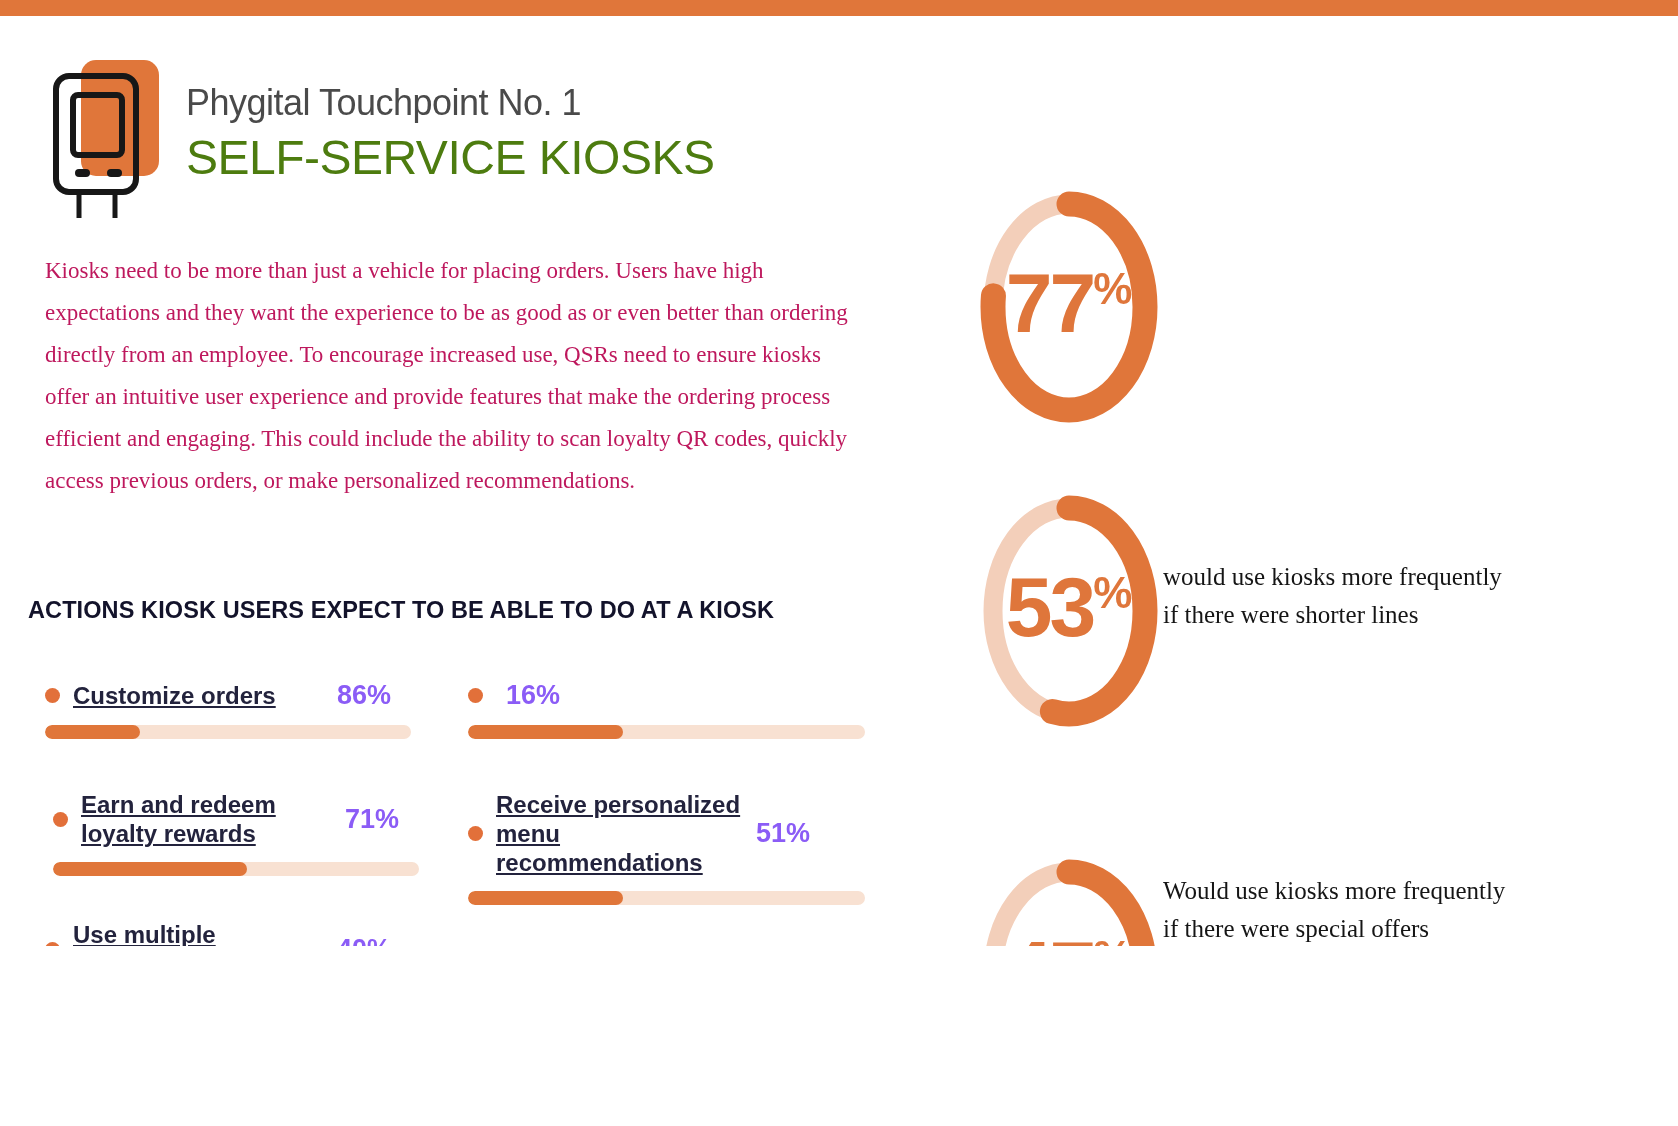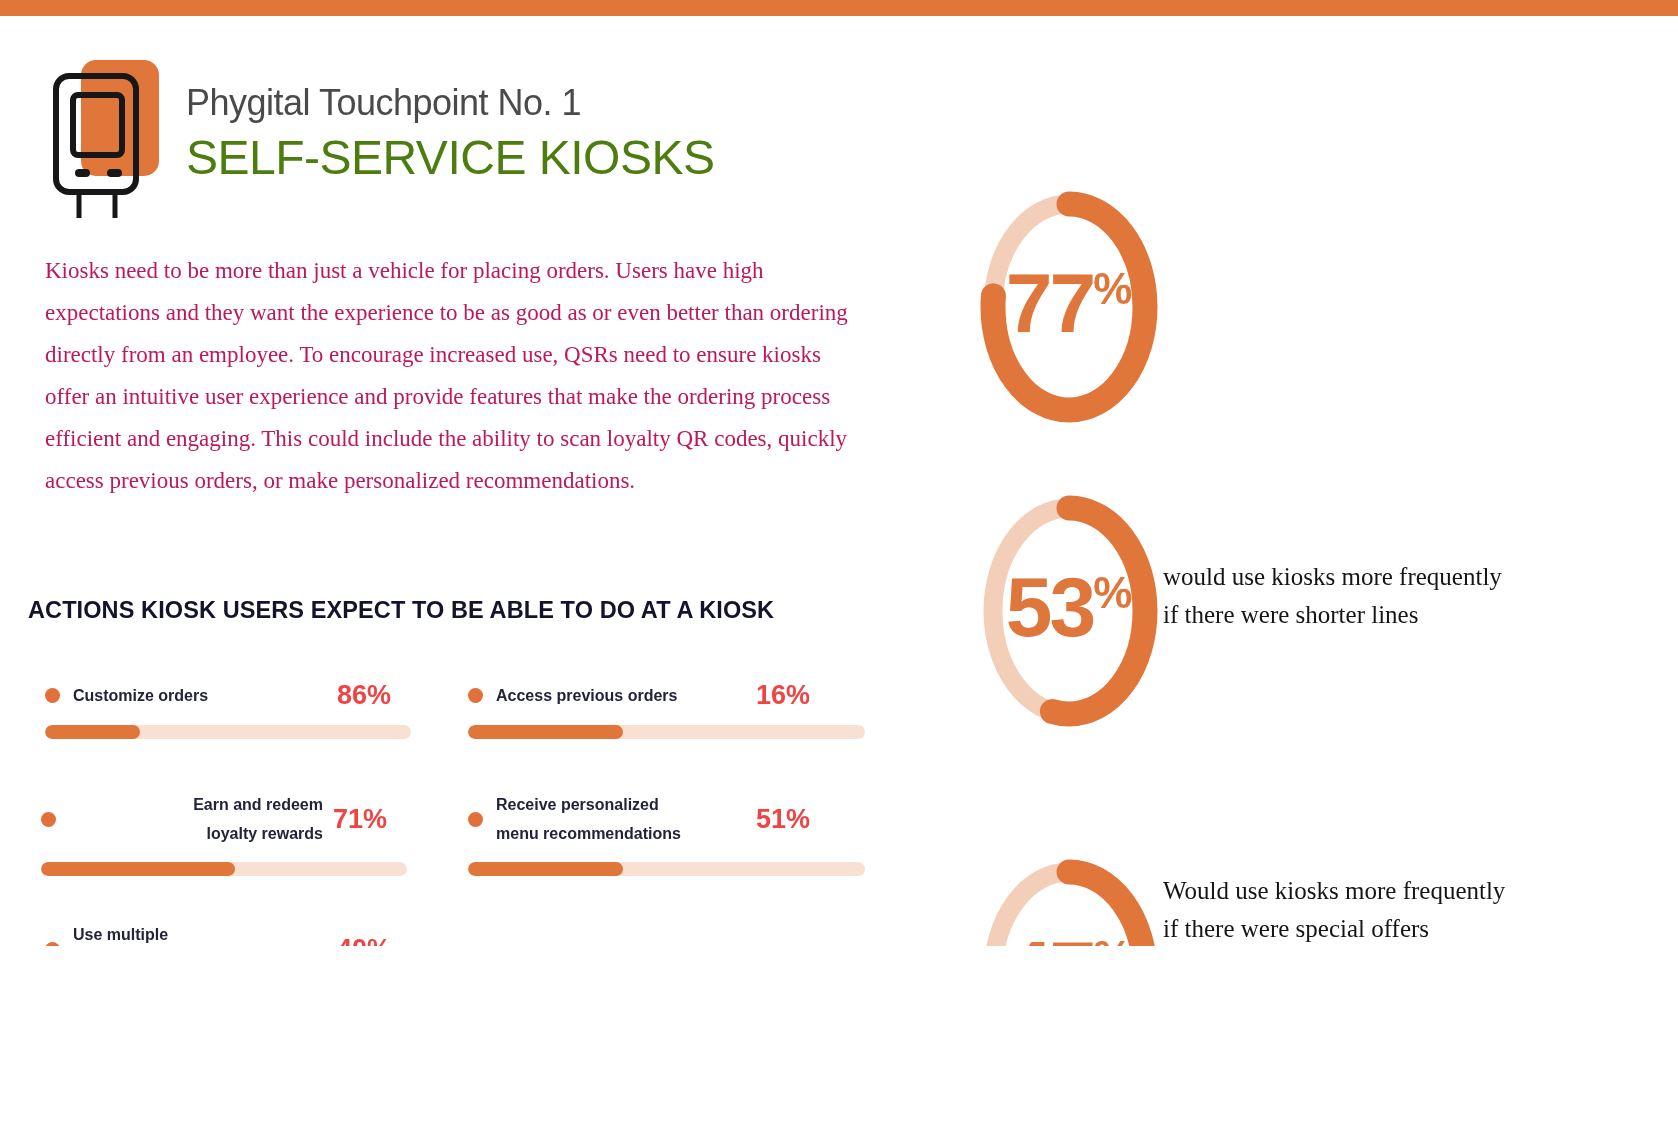--- a/index.html
+++ b/index.html
@@ -23,30 +23,30 @@
   
   .section-heading{
     position:absolute;left:28px;top:597px;width:820px;
     font-size:23.5px;font-weight:700;color:#13132b;letter-spacing:0.1px;
   }
 
   
   .bar-item{position:absolute;}
   .i0{left:45px;top:680px;width:366px;}
   .i1{left:468px;top:680px;width:397px;}
-  .i2{left:41px;top:790px;width:366px;text-align:right;}
+  .i2{left:53px;top:790px;width:366px;}
   .i3{left:468px;top:790px;width:397px;}
   .i4{left:45px;top:920px;width:366px;}
   .bar-head{display:flex;align-items:center;}
   .i0 .bar-head,.i2 .bar-head,.i4 .bar-head{padding-right:20px;}
   .i1 .bar-head,.i3 .bar-head{padding-right:55px;}
   .bullet{width:15px;height:15px;border-radius:50%;background:#E2703A;flex:0 0 auto;margin-right:13px;}
-  .bar-label{flex:1 1 auto;font-size:16px;line-height:29px;font-weight:700;color:#23233d;}
+  .bar-label{flex:1 1 auto;font-size:24px;line-height:29px;font-weight:700;color:#23233d;text-decoration:underline;}
   .bar-label span{display:block;}
-  .bar-pct{flex:0 0 auto;font-size:27px;font-weight:700;color:#ef4444;margin-left:10px;}
+  .bar-pct{flex:0 0 auto;font-size:27px;font-weight:700;color:#8b5cf6;margin-left:10px;}
   .bar-track{margin-top:14px;height:14px;border-radius:8px;background:#F8E1D2;position:relative;overflow:hidden;}
   .bar-fill{position:absolute;left:0;top:0;bottom:0;border-radius:8px;background:#E0763A;}
 
   
   .donut{position:absolute;width:178px;height:234px;}
   .d0{left:980px;top:190px;}
   .d1{left:980px;top:494px;}
   .d2{left:980px;top:858px;}
   .ring-bg{fill:none;stroke:#F3CFBA;stroke-width:19;}
   .ring-fg{fill:none;stroke:#E0763A;stroke-width:25;stroke-linecap:round;}
@@ -94,23 +94,20 @@
       <span class="bar-pct">86%</span>
     </div>
     <div class="bar-track">
       <div class="bar-fill" style="width: 26%;"></div>
     </div>
   </div>
 
   <div class="bar-item i1">
     <div class="bar-head">
       <span class="bullet"></span>
-      <span class="bar-label">
-        <span>Access previous orders</span>
-      </span>
       <span class="bar-pct">16%</span>
     </div>
     <div class="bar-track">
       <div class="bar-fill" style="width: 39%;"></div>
     </div>
   </div>
 
   <div class="bar-item i2">
     <div class="bar-head">
       <span class="bullet"></span>

